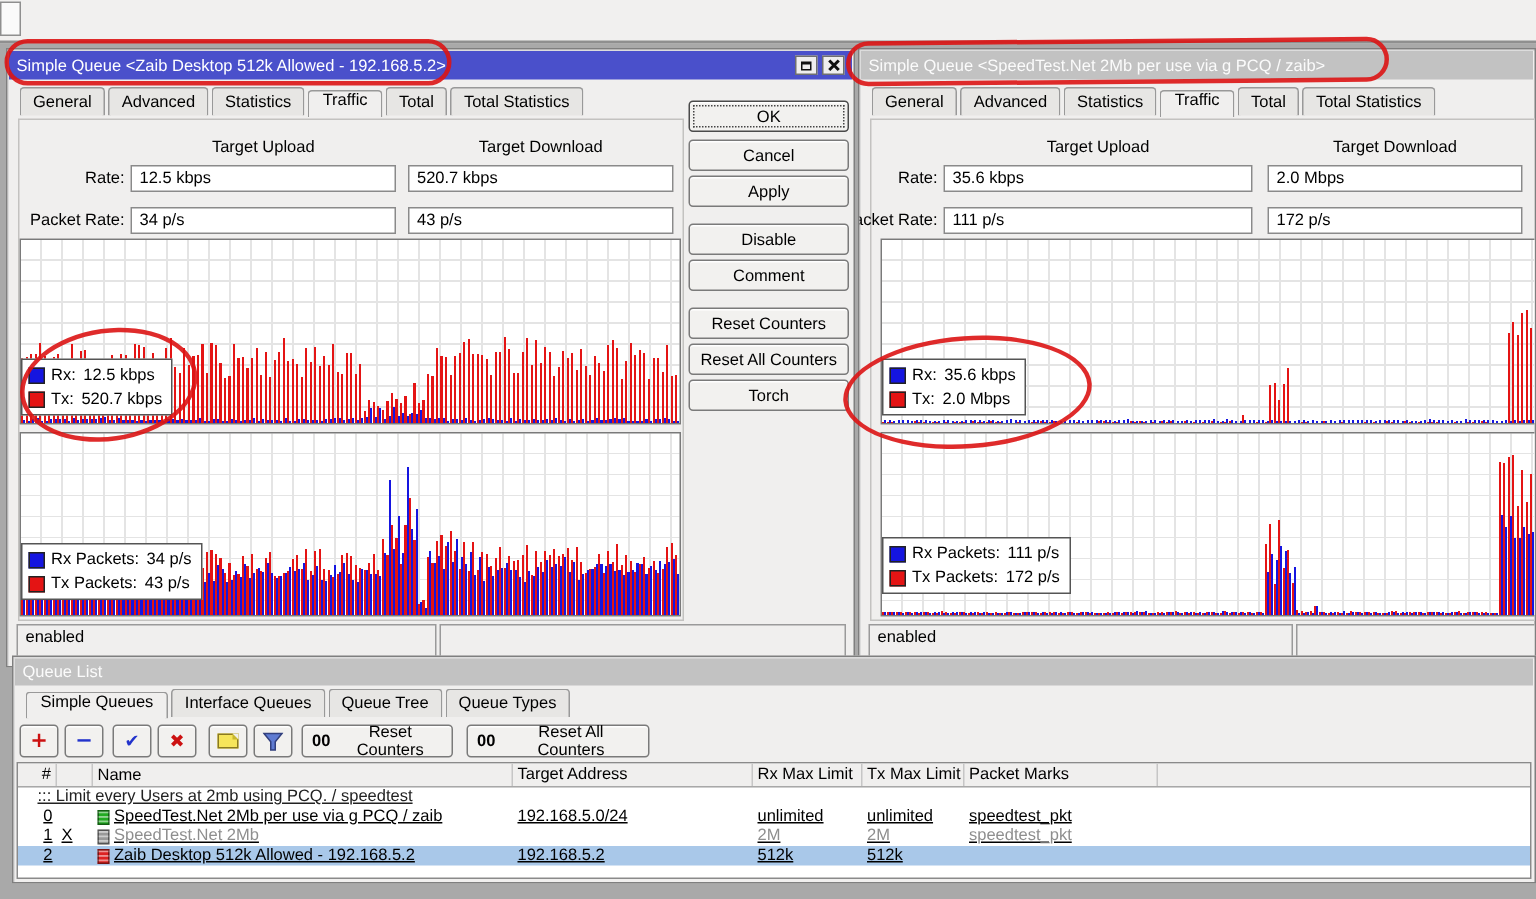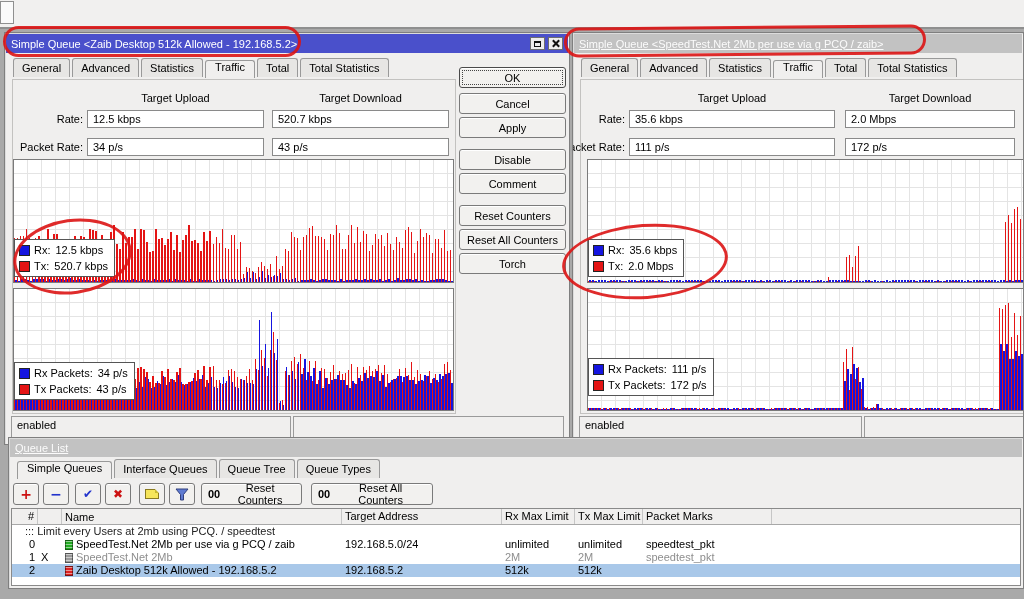--- a/index.html
+++ b/index.html
@@ -11,21 +11,21 @@
   .cornerbox{position:absolute;left:0;top:1px;width:14px;height:23px;background:#fafafa;border:1px solid #8f8f8f;}
 
   
   .win{position:absolute;background:#f0efee;border:1px solid #7f7f7f;box-shadow:inset 1px 1px 0 #dcdcdc;}
   .win-left{left:4px;top:32px;width:566px;height:413px;}
   .win-right{left:572px;top:32px;width:452px;height:413px;overflow:hidden;}
   .win-queue{left:8px;top:437px;width:1016px;height:152px;overflow:hidden;}
 
   .tb{position:absolute;left:1px;right:1px;top:1px;height:19px;display:flex;align-items:center;padding:0 5px;}
   .tb-active{background:#4a50cb;color:#fff;}
-  .tb-inactive{background:#c2c2c2;color:#fbfbfb;text-decoration:underline;}
+  .tb-inactive{background:#c2c2c2;color:#fbfbfb;}
   .tb .ttl{flex:1;overflow:hidden;white-space:nowrap;}
   .wbtn{width:15px;height:13px;background:#efeeee;border:1px solid #6f6f6f;margin-left:3px;display:flex;align-items:center;justify-content:center;flex:none;}
   .ic-max{width:7px;height:6px;border:1px solid #111;border-top-width:2px;}
   .ic-x{position:relative;width:9px;height:9px;}
   .ic-x::before,.ic-x::after{content:"";position:absolute;left:4px;top:0;width:2px;height:9px;background:#111;}
   .ic-x::before{transform:rotate(45deg);} .ic-x::after{transform:rotate(-45deg);}
 
   
   .tabs{position:absolute;top:25px;left:8px;display:flex;align-items:flex-end;z-index:2;}
   .tab{border:1px solid #999;border-bottom:none;background:#e7e6e4;padding:3px 8px;margin-right:2px;border-radius:3px 3px 0 0;white-space:nowrap;cursor:default;}
@@ -68,21 +68,21 @@
   .ic-note{width:14px;height:10px;background:#f6e55a;border:1px solid #8a7a20;position:relative;}
   .ic-note::after{content:"";position:absolute;right:-1px;top:-1px;border-style:solid;border-width:0 4px 4px 0;border-color:transparent #f0efee #c8b830 transparent;}
   .resetbtn{position:absolute;top:45px;height:22px;background:#f2f1ef;border:1px solid #7a7a7a;border-radius:3px;box-shadow:inset 0 1px 0 #fff;
     font-family:"Liberation Sans",sans-serif;font-size:11px;display:flex;align-items:center;justify-content:space-between;gap:5px;cursor:default;}
   .resetbtn b{font-size:11px;}
 
   
   .qtable{position:absolute;left:2px;right:2px;top:70px;bottom:2px;background:#fff;border:1px solid #8a8a8a;overflow:hidden;}
   .thead{display:flex;height:16px;background:#f0efee;border-bottom:1px solid #a8a8a8;}
   .thead .c{border-right:1px solid #c6c6c6;padding:1px 3px;white-space:nowrap;overflow:hidden;}
-  .trow{display:flex;height:13px;line-height:13px;white-space:nowrap;}
+  .trow{display:flex;height:13px;line-height:13px;white-space:nowrap;text-decoration:underline;}
   .trow .c{padding:0 3px;overflow:hidden;}
   .c-num{width:26px;flex:none;text-align:right;}
   .c-flag{width:24px;flex:none;}
   .c-name{width:280px;flex:none;display:flex;align-items:center;gap:3px;}
   .c-target{width:160px;flex:none;}
   .c-rx{width:73px;flex:none;}
   .c-tx{width:68px;flex:none;}
   .c-marks{width:129px;flex:none;}
   .c-fill{flex:1;border-right:none !important;}
   .trow.comment{padding-left:13px;color:#222;}

